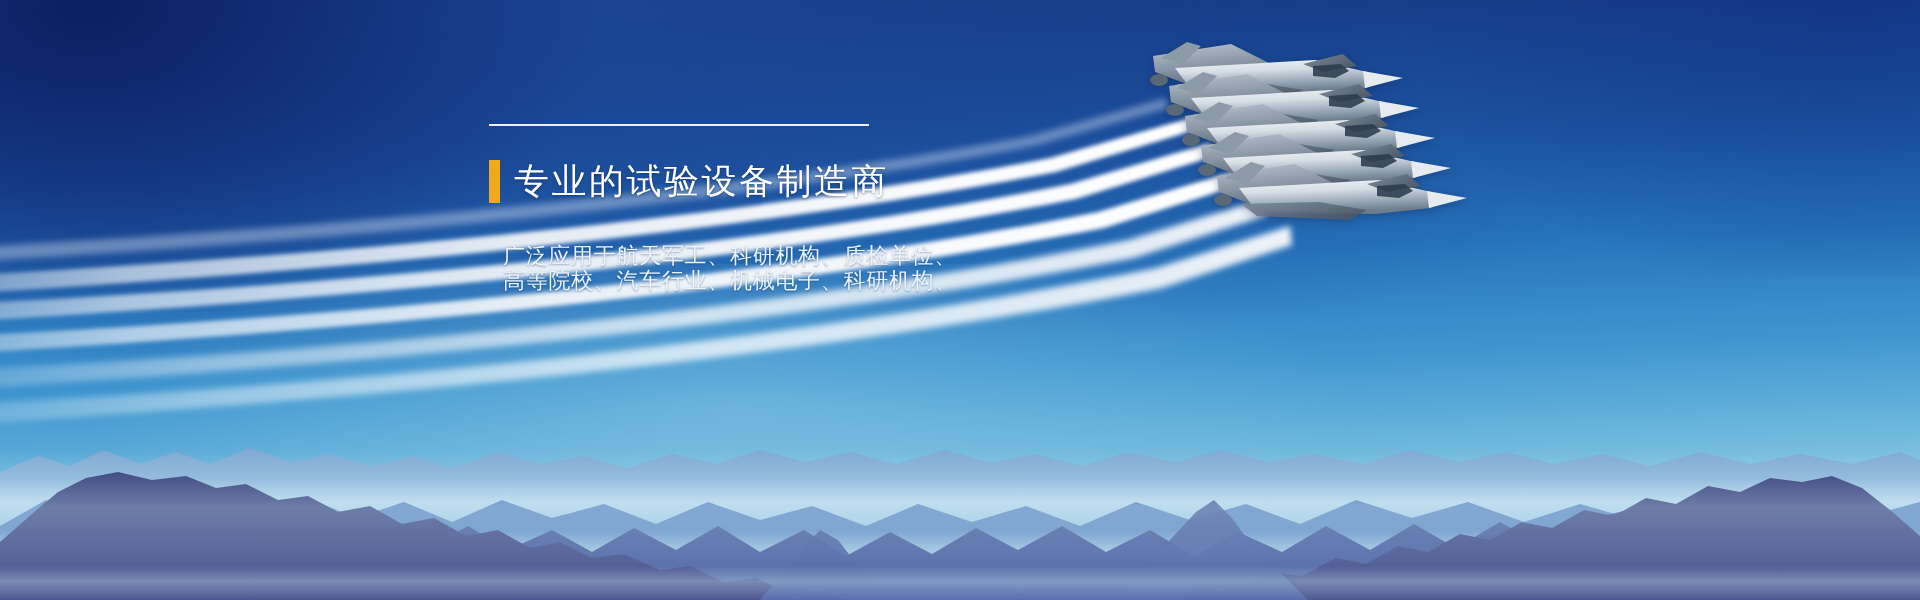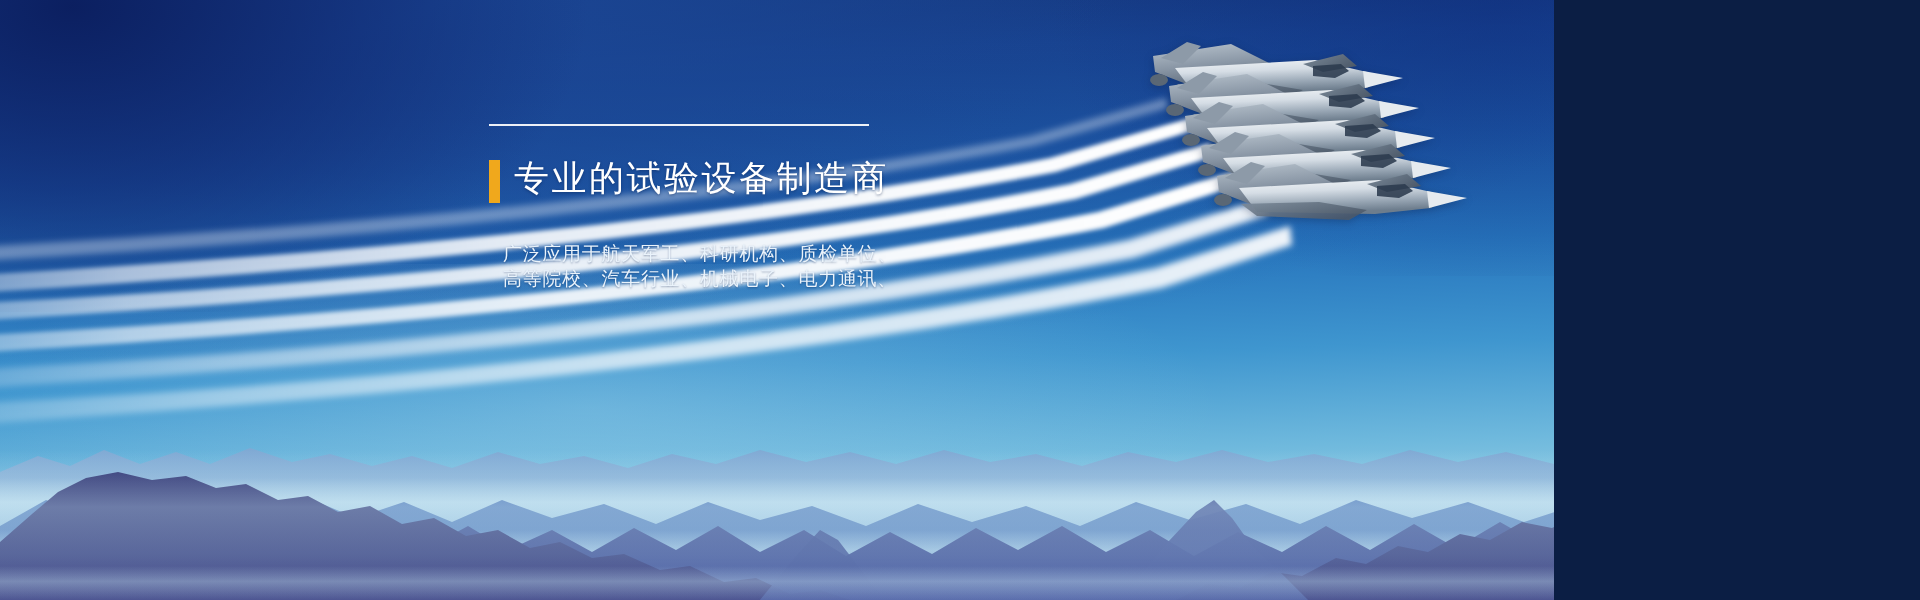--- a/index.html
+++ b/index.html
@@ -1,18 +1,18 @@
 <!DOCTYPE html>
 <html><head>
 <meta charset="utf-8">
 <style>
   html,body{margin:0;padding:0;background:#0b1e44;}
   #banner{
-    position:relative;width:1554px;height:600px;overflow:hidden;
-    font-family:Liberation Mono, monospace;
+    position:relative;width:1920px;height:600px;overflow:hidden;
+    font-family:Liberation Serif, serif;
     background:#737373;
   }
   
   .sky{position:absolute;inset:0;
     background:
       radial-gradient(1500px 820px at 14% -22%, #1b3d86 0%, #1b4694 22%, rgba(27,70,148,0) 62%),
       radial-gradient(1700px 900px at 52% -30%, #19428d 0%, rgba(25,66,141,0) 58%),
       linear-gradient(178deg,
         #10296b 0%,
         #174493 12%,
@@ -48,21 +48,21 @@
 
   
   .copy{position:absolute;left:389px;top:124px;width:520px;}
   .rule{width:380px;height:2px;margin-left:100px;background:#ffffff;opacity:.92;}
   .headline-row{display:flex;align-items:center;margin-top:11px;}
   .accent-bar{width:11px;height:43px;background:#f0a81c;margin-left:100px;flex:none;
     box-shadow:0 0 0 0 rgba(0,0,0,0);}
   .headline{margin-left:14px;color:#ffffff;font-size:35px;line-height:43px;
     letter-spacing:2.5px;white-space:nowrap;font-weight:400;
     text-shadow:0 1px 3px rgba(6,26,70,.45);}
-  .sub{margin-top:16px;margin-left:114px;color:#eaf3fb;font-size:19px;
+  .sub{margin-top:16px;margin-left:114px;color:#eaf3fb;font-size:22px;
     line-height:25.5px;letter-spacing:.7px;
     text-shadow:0 1px 2px rgba(8,32,80,.40);}
   .sub div{white-space:nowrap;}
 </style>
 </head>
 <body>
 
 <div id="banner">
 
   <div class="sky"></div>
@@ -201,17 +201,17 @@
   <div class="mist"></div>
 
   <div class="copy">
     <div class="rule"></div>
     <div class="headline-row">
       <span class="accent-bar"></span>
       <h1 class="headline">专业的试验设备制造商</h1>
     </div>
     <div class="sub">
       <div>广泛应用于航天军工、科研机构、质检单位、</div>
-      <div>高等院校、汽车行业、机械电子、电力通讯、</div>
+      <div>高等院校、汽车行业、机械电子、科研机构、</div>
     </div>
   </div>
 
 </div>
 
 </body></html>

